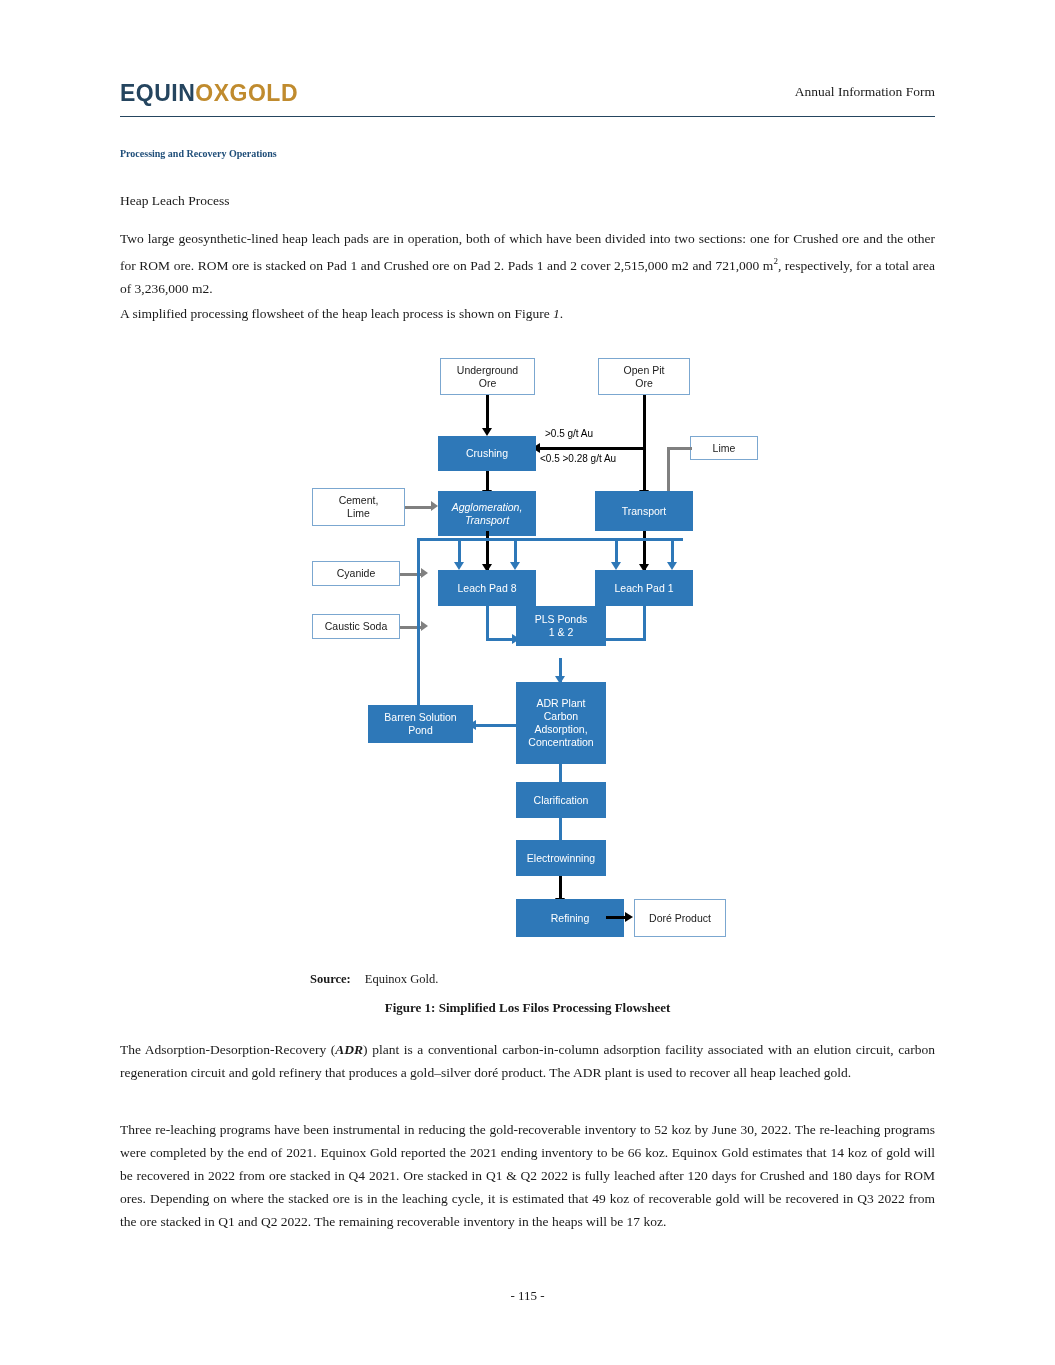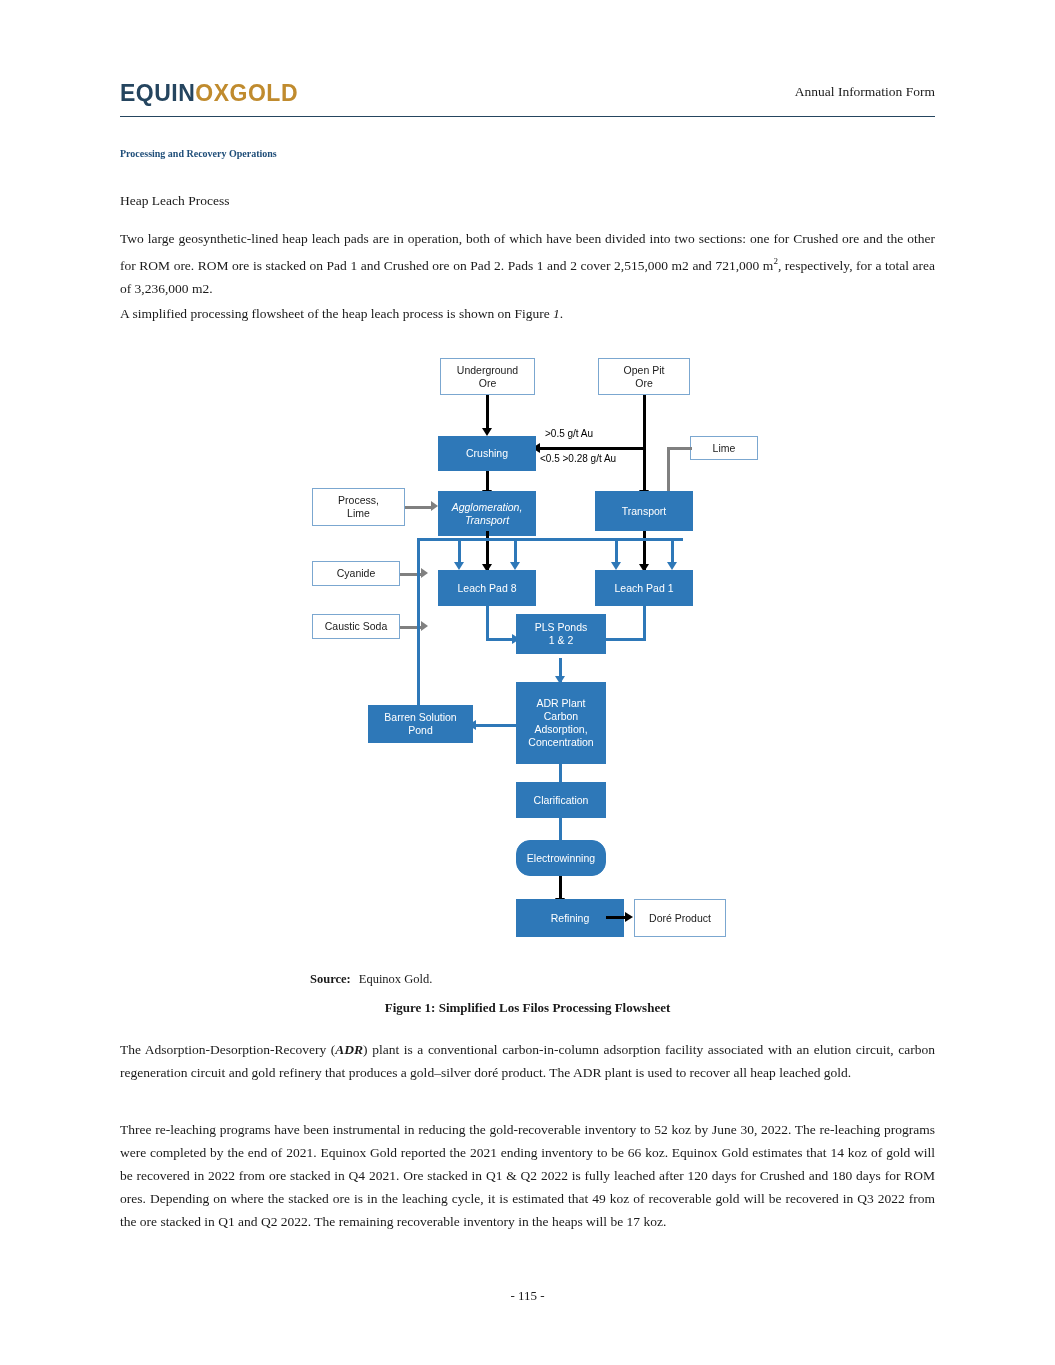--- a/index.html
+++ b/index.html
@@ -101,21 +101,21 @@
   .legend-row { position: relative; height: 17px; }
   .legend-text {
     position: absolute; left: 48px; top: 0px;
     font-size: 10.5px; color: #1a1a1a; white-space: nowrap;
   }
 
   
   .source-line { position: absolute; left: 310px; top: 972px; font-size: 12.5px;
                  font-family: "Liberation Serif", serif; color: #1a1a1a; }
   .source-line b { font-weight: 700; }
-  .source-line .val { margin-left: 8px; }
+  .source-line .val { margin-left: 14px; }
   .fig-caption { position: absolute; left: 120px; top: 1000px; width: 815px;
                  text-align: center; font-size: 13px; font-weight: 700;
                  font-family: "Liberation Serif", serif; color: #1a1a1a; }
 
   
   .footer { position: absolute; left: 0; top: 1288px; width: 1055px; text-align: center;
             font-size: 13px; font-family: "Liberation Serif", serif; color: #1a1a1a; }
 </style>
 </head>
 <body>
@@ -157,21 +157,21 @@
     <div class="fbox filled" style="left:138px; top:86px; width:98px; height:35px;">Crushing</div>
 
     <div class="fbox outline" style="left:390px; top:86px; width:68px; height:24px;">Lime</div>
     <div class="ln h-gray" style="left:367px; top:97px; width:25px;"></div>
     <div class="ln v-gray" style="left:367px; top:97px; height:48px;"></div>
     <div class="arw down-gray" style="left:363px; top:142px;"></div>
 
     <div class="ln v-black" style="left:186px; top:121px; height:25px;"></div>
     <div class="arw down-black" style="left:182px; top:140px;"></div>
 
-    <div class="fbox outline" style="left:12px; top:138px; width:93px; height:38px;">Process,
+    <div class="fbox outline" style="left:12px; top:138px; width:93px; height:38px;">Cement,
 Lime</div>
     <div class="ln h-gray" style="left:105px; top:156px; width:28px;"></div>
     <div class="arw right-gray" style="left:131px; top:151px;"></div>
 
     <div class="fbox filled" style="left:138px; top:141px; width:98px; height:45px;font-style:italic;">Agglomeration,
 Transport</div>
     <div class="fbox filled" style="left:295px; top:141px; width:98px; height:40px;">Transport</div>
 
     <div class="ln v-black" style="left:186px; top:181px; height:39px;"></div>
     <div class="arw down-black" style="left:182px; top:214px;"></div>
@@ -203,21 +203,21 @@
     <div class="fbox filled" style="left:295px; top:220px; width:98px; height:36px;">Leach Pad 1</div>
 
     <div class="ln v-blue" style="left:186px; top:256px; height:35px;"></div>
     <div class="ln h-blue" style="left:186px; top:288px; width:28px;"></div>
     <div class="arw right-blue" style="left:212px; top:283.5px;"></div>
 
     <div class="ln v-blue" style="left:343px; top:256px; height:35px;"></div>
     <div class="ln h-blue" style="left:291px; top:288px; width:55px;"></div>
     <div class="arw left-blue" style="left:286px; top:283.5px;"></div>
 
-    <div class="fbox filled" style="left:216px; top:264px; width:90px; height:40px;">PLS Ponds
+    <div class="fbox filled" style="left:216px; top:256px; width:90px; height:40px;">PLS Ponds
 1 &amp; 2</div>
 
     <div class="ln v-blue" style="left:259px; top:308px; height:24px;"></div>
     <div class="arw down-blue" style="left:255px; top:326px;"></div>
 
     <div class="fbox filled" style="left:216px; top:332px; width:90px; height:82px;">ADR  Plant
 Carbon
 Adsorption,
 Concentration</div>
 
@@ -230,21 +230,21 @@
     <div class="ln v-blue" style="left:117px; top:188px; height:170px;"></div>
 
     <div class="ln v-blue" style="left:259px; top:414px; height:30px;"></div>
     <div class="arw down-blue" style="left:255px; top:438px;"></div>
 
     <div class="fbox filled" style="left:216px; top:432px; width:90px; height:36px;">Clarification</div>
 
     <div class="ln v-blue" style="left:259px; top:468px; height:28px;"></div>
     <div class="arw down-blue" style="left:255px; top:490px;"></div>
 
-    <div class="fbox filled" style="left:216px; top:490px; width:90px; height:36px;border-radius:14px;">Electrowinning</div>
+    <div class="fbox filled" style="left:216px; top:490px; width:90px; height:36px;">Electrowinning</div>
 
     <div class="ln v-black" style="left:259px; top:526px; height:28px;"></div>
     <div class="arw down-black" style="left:255px; top:548px;"></div>
 
     <div class="fbox filled" style="left:216px; top:549px; width:108px; height:38px;">Refining</div>
 
     <div class="ln h-black" style="left:306px; top:566px; width:22px;"></div>
     <div class="arw right-black" style="left:325px; top:561.5px;"></div>
     <div class="fbox outline" style="left:334px; top:549px; width:92px; height:38px;">Doré Product</div>
 

